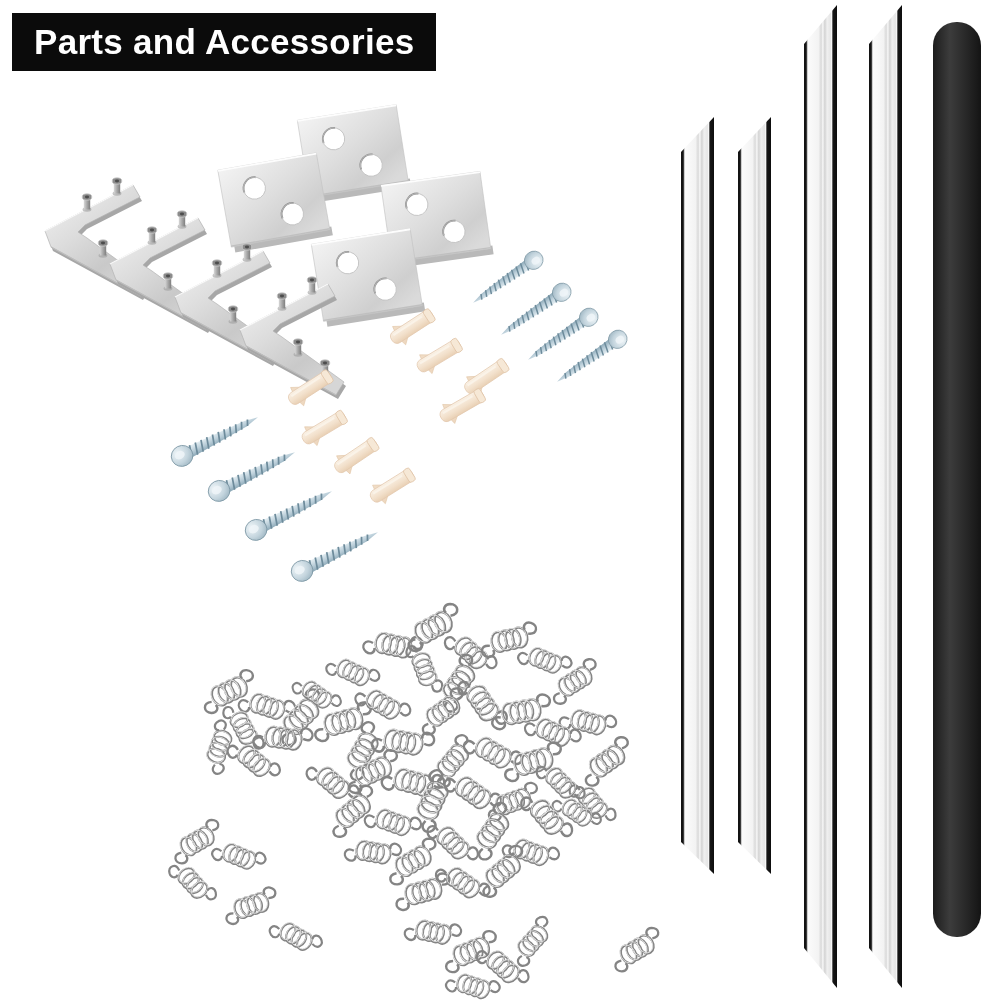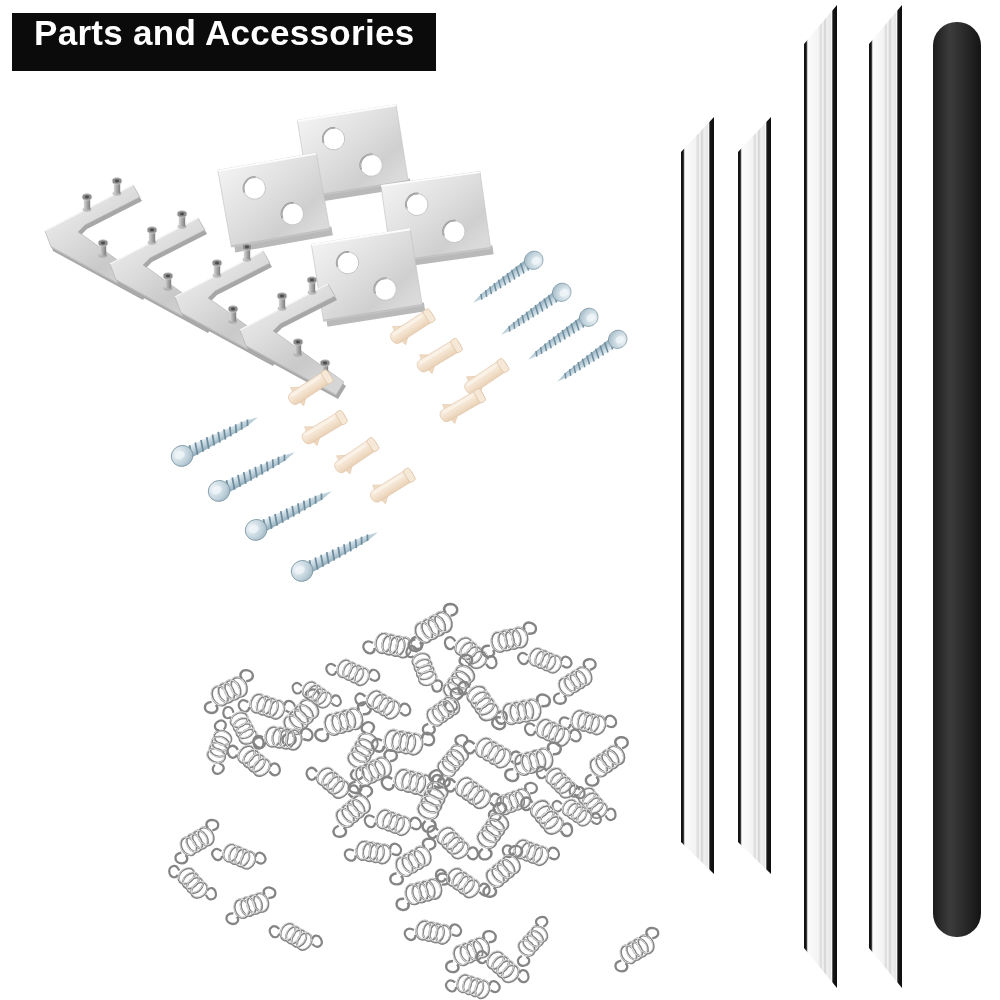--- a/index.html
+++ b/index.html
@@ -3,21 +3,21 @@
 <meta charset="utf-8">
 <style>
   html,body{margin:0;padding:0;background:#ffffff;}
   .canvas{
     position:relative;width:1000px;height:1000px;background:#ffffff;overflow:hidden;
     font-family:"Liberation Sans", sans-serif;
   }
   .banner{
     position:absolute;left:12px;top:13px;height:58px;
     background:#0b0b0b;color:#ffffff;
-    display:flex;
+    display:flex;align-items:center;
     padding:0 22px;
     font-size:35px;font-weight:600;letter-spacing:0.3px;
     z-index:5;white-space:nowrap;
   }
   svg.photo{position:absolute;left:0;top:0;width:1000px;height:1000px;}
 </style>
 </head>
 <body>
 
 <div class="canvas">

